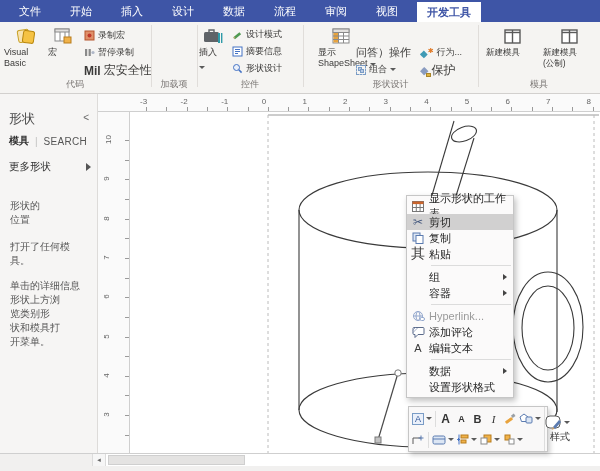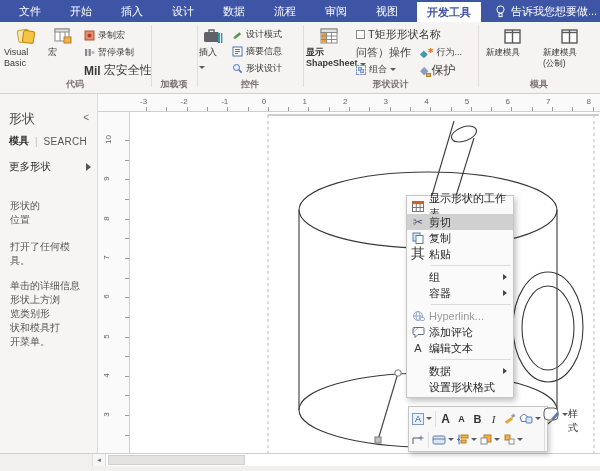--- a/index.html
+++ b/index.html
@@ -10,21 +10,21 @@
 
   
   #tabbar { left:0; top:0; width:600px; height:22px; background:#3e55a6; display:flex; align-items:stretch; }
   .tab { color:#fff; font-size:11px; padding:0 10px; display:flex; align-items:center; margin-left:9px; cursor:default; white-space:nowrap; }
   .tab.active { background:#fff; color:#3e55a6; font-weight:bold; margin-top:2px; }
   #tellme { color:#fff; display:flex; align-items:center; gap:5px; margin-left:14px; font-size:11px; }
 
   
   #ribbon { left:0; top:22px; width:600px; height:72px; background:#f5f4f2; border-bottom:1px solid #d2d0ce; }
   .rsep { position:absolute; top:3px; bottom:6px; width:1px; background:#e0ddda; }
-  .grouplabel { position:absolute; bottom:2px; width:100%; text-align:center; font-size:9px; color:#7a7674;font-weight:bold; }
+  .grouplabel { position:absolute; bottom:2px; width:100%; text-align:center; font-size:9px; color:#7a7674; }
   .bigbtn { position:absolute; top:3px; width:44px; cursor:default; }
   .bigbtn .bicon { height:22px; display:flex; align-items:center; justify-content:center; }
   .bigbtn .blab { font-size:9px; line-height:11px; color:#3b3a39; }
   .smallbtn { position:absolute; display:flex; align-items:center; gap:3px; font-size:9px; color:#3b3a39; white-space:nowrap; cursor:default; }
   .dda { width:0; height:0; border-left:3px solid transparent; border-right:3px solid transparent; border-top:3px solid #5a5a5a; display:inline-block; }
   .cbx { width:9px; height:9px; border:1px solid #8a8a8a; background:#fff; display:inline-block; }
   .diam { color:#3f9ab5; font-size:10px; line-height:10px; }
   .diam2 { color:#8a9cc0; font-size:11px; line-height:11px; position:relative; }
   .locksq { position:absolute; right:-3px; bottom:-1px; width:5px; height:4px; background:#e2b53e; border:1px solid #a8842a; }
   .dashbox { width:10px; height:10px; border:1px dashed #7a9cc6; position:relative; }
@@ -62,21 +62,21 @@
   .msep { height:1px; background:#dcdcdc; margin:3px 2px 3px 24px; }
   .subarr { position:absolute; right:6px; width:0; height:0; border-top:3.5px solid transparent; border-bottom:3.5px solid transparent; border-left:4px solid #444; }
 
   
   #minitb { left:408px; top:406px; width:140px; height:46px; background:#f9f8f8; border:1px solid #c6c6c6;
             box-shadow:2px 3px 5px rgba(0,0,0,.2); z-index:25; display:flex; }
   #mtb-left { flex:1; padding:2px 3px; display:flex; flex-direction:column; justify-content:space-between; }
   .mtrow { display:flex; align-items:center; gap:3px; height:19px; }
   .mtbtn { display:flex; align-items:center; justify-content:center; height:17px; min-width:13px; font-size:11px; color:#333; cursor:default; }
   .mtsep { width:1px; height:16px; background:#ddd; }
-  #mtb-style { width:32px; border-left:1px solid #ddd; display:flex; flex-direction:row; align-items:flex-start; justify-content:center; font-size:10px; color:#333; cursor:default; }
+  #mtb-style { width:32px; border-left:1px solid #ddd; display:flex; flex-direction:column; align-items:flex-end; justify-content:center; font-size:10px; color:#333; cursor:default; }
   .abox { width:12px; height:12px; border:1px solid #7a9cc6; background:#eaf0fa; color:#2f5597; font-size:9px; display:flex; align-items:center; justify-content:center; }
 
   
   #hsb-zone { left:0; top:453px; width:600px; height:13px; background:#fff; border-top:1px solid #cfcfcf; }
   #hsb-gap { left:0; top:0; width:93px; height:13px; background:#f1f0ef; border-right:1px solid #dcdcdc; }
   #hsb-arrow { left:93px; top:0; width:13px; height:12px; background:#f6f6f6; border-right:1px solid #dcdcdc;
                display:flex; align-items:center; justify-content:center; font-size:7px; color:#666; }
   #hsb-thumb { left:108px; top:1px; width:137px; height:10px; background:#e4e3e2; border:1px solid #cfcfcf; }
   #bottomstrip { left:0; top:466px; width:600px; height:5px; background:#f1f0ef; }
 </style>
@@ -86,27 +86,20 @@
 <div id="tabbar" class="abs">
   <div class="tab">文件</div>
   <div class="tab">开始</div>
   <div class="tab">插入</div>
   <div class="tab">设计</div>
   <div class="tab">数据</div>
   <div class="tab">流程</div>
   <div class="tab">审阅</div>
   <div class="tab">视图</div>
   <div class="tab active">开发工具</div>
-  <div id="tellme">
-    <svg width="11" height="13" viewBox="0 0 11 13">
-      <circle cx="5.5" cy="4.5" r="3.6" fill="none" stroke="#fff" stroke-width="1"></circle>
-      <rect x="4" y="8.6" width="3" height="3" fill="none" stroke="#fff" stroke-width="1"></rect>
-    </svg>
-    <span>告诉我您想要做...</span>
-  </div>
 </div>
 
 <div id="ribbon" class="abs">
 
   <div class="bigbtn" style="left:4px;">
     <div class="bicon">
       <svg width="20" height="18" viewBox="0 0 20 18">
         <rect x="2" y="3" width="11" height="12" rx="2" fill="#f8e3b0" stroke="#c9a227" transform="rotate(-10 7 9)"></rect>
         <rect x="7" y="4" width="11" height="12" rx="2" fill="#f5c243" stroke="#b8860b" transform="rotate(8 13 10)"></rect>
       </svg>
@@ -182,38 +175,34 @@
   <div class="smallbtn" style="left:232px; top:40px;">
     <svg width="11" height="11" viewBox="0 0 11 11">
       <circle cx="4.5" cy="4.5" r="3" fill="#eaf0fa" stroke="#4472c4"></circle>
       <line x1="6.8" y1="6.8" x2="9.6" y2="9.6" stroke="#4472c4" stroke-width="1.5"></line>
     </svg>
     <span>形状设计</span>
   </div>
   <div class="grouplabel" style="left:197px; width:106px;">控件</div>
   <div class="rsep" style="left:303px;"></div>
 
-  <div class="bigbtn" style="left:306px; width:46px;font-weight:bold;">
+  <div class="bigbtn" style="left:318px; width:46px;">
     <div class="bicon">
       <svg width="19" height="17" viewBox="0 0 19 17">
         <rect x="1" y="1" width="16" height="14" fill="#fff" stroke="#8a8a8a"></rect>
         <rect x="1" y="1" width="16" height="3.5" fill="#e3e1df" stroke="#8a8a8a"></rect>
         <rect x="1.5" y="5" width="4.5" height="9.5" fill="#e8a33d"></rect>
         <line x1="6.5" y1="4.5" x2="6.5" y2="15" stroke="#8a8a8a"></line>
         <line x1="11.5" y1="4.5" x2="11.5" y2="15" stroke="#8a8a8a"></line>
         <line x1="1" y1="8" x2="17" y2="8" stroke="#8a8a8a"></line>
         <line x1="1" y1="11.5" x2="17" y2="11.5" stroke="#8a8a8a"></line>
       </svg>
     </div>
     <div class="blab">显示</div>
     <div class="blab" style="white-space:nowrap;"><span>ShapeSheet</span> <span class="dda"></span></div>
-  </div>
-  <div class="smallbtn" style="left:356px; top:5px; font-size:11px;">
-    <span class="cbx"></span>
-    <span>T矩形形状名称</span>
   </div>
   <div class="smallbtn" style="left:356px; top:23px; font-size:11px;">
     <span>问答）操作</span>
   </div>
   <div class="smallbtn" style="left:420px; top:24px;">
     <span class="diam">◆<span style="color:#e07a28; font-size:7px; vertical-align:super;">✱</span></span>
     <span>行为...</span>
   </div>
   <div class="smallbtn" style="left:356px; top:41px;">
     <span class="dashbox">

